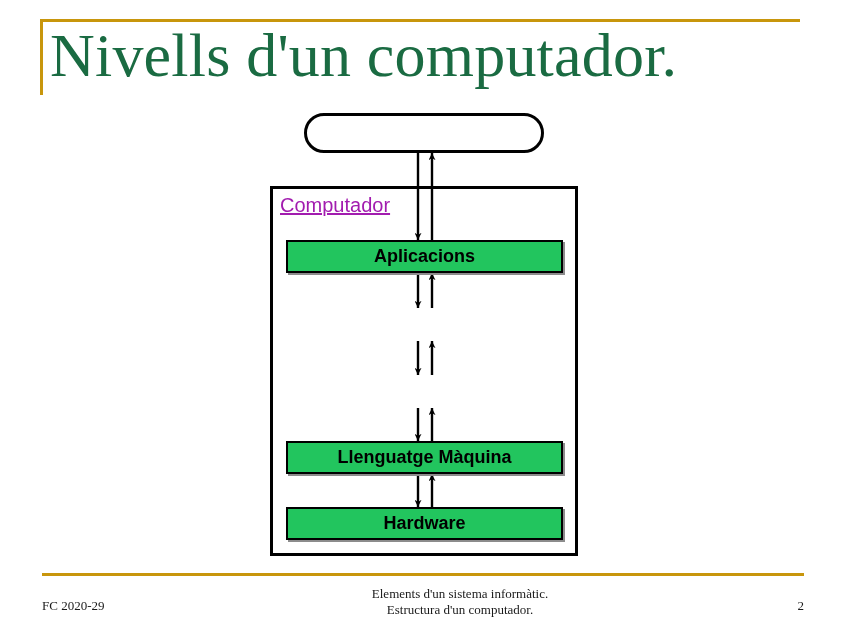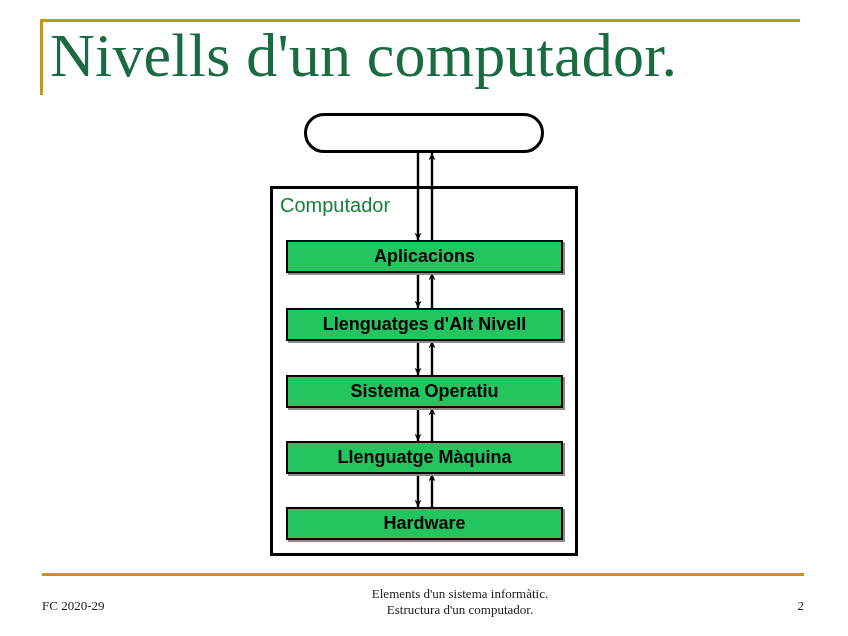--- a/index.html
+++ b/index.html
@@ -91,23 +91,24 @@
     border: 3px solid #000000;
     background: #ffffff;
     box-sizing: border-box;
     z-index: 2;
   }
   #computer-label {
     position: absolute;
     left: 12px;
     top: 81px;
     font-size: 20px;
-    color: #15803d;
+    color: #a21caf;
     white-space: nowrap;
     z-index: 5;
+    text-decoration: underline;
   }
 
   
   .level-box {
     position: absolute;
     left: 18px;
     width: 277px;
     height: 33px;
     border: 2px solid #000000;
     box-shadow: 2px 2px 0 0 #8c8c8c;
@@ -173,22 +174,20 @@
 
 <div id="diagram">
 
   <div id="user-box"></div>
   <div id="user-box-label">Usuari / Món Exterior</div>
 
   <div id="computer-frame"></div>
   <div id="computer-label">Computador</div>
 
   <div class="level-box" id="level-box-0">Aplicacions</div>
-  <div class="level-box" id="level-box-1">Llenguatges d'Alt Nivell</div>
-  <div class="level-box" id="level-box-2">Sistema Operatiu</div>
   <div class="level-box" id="level-box-3">Llenguatge Màquina</div>
   <div class="level-box" id="level-box-4">Hardware</div>
 
   <svg id="arrow-layer" viewBox="0 0 312 445" width="312" height="445">
     <defs>
       <marker id="head-down" markerWidth="7" markerHeight="8" refX="3.5" refY="7.2" orient="0" markerUnits="userSpaceOnUse">
         <path d="M0,0 L3.5,7.2 L7,0 L3.5,2.2 Z" fill="#000000"></path>
       </marker>
       <marker id="head-up" markerWidth="7" markerHeight="8" refX="3.5" refY="0.8" orient="0" markerUnits="userSpaceOnUse">
         <path d="M0,8 L3.5,0.8 L7,8 L3.5,5.8 Z" fill="#000000"></path>

